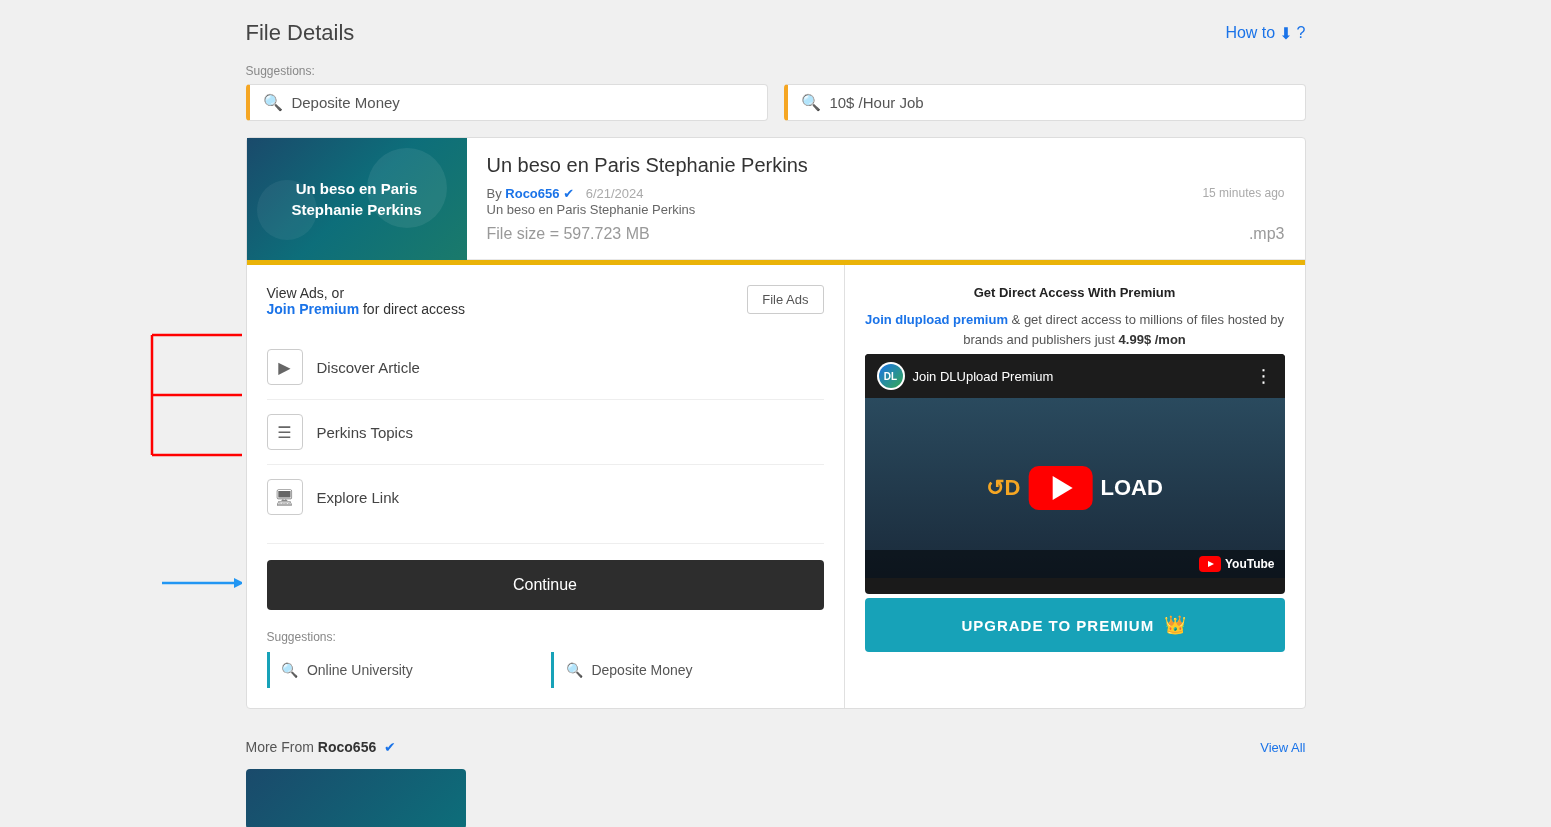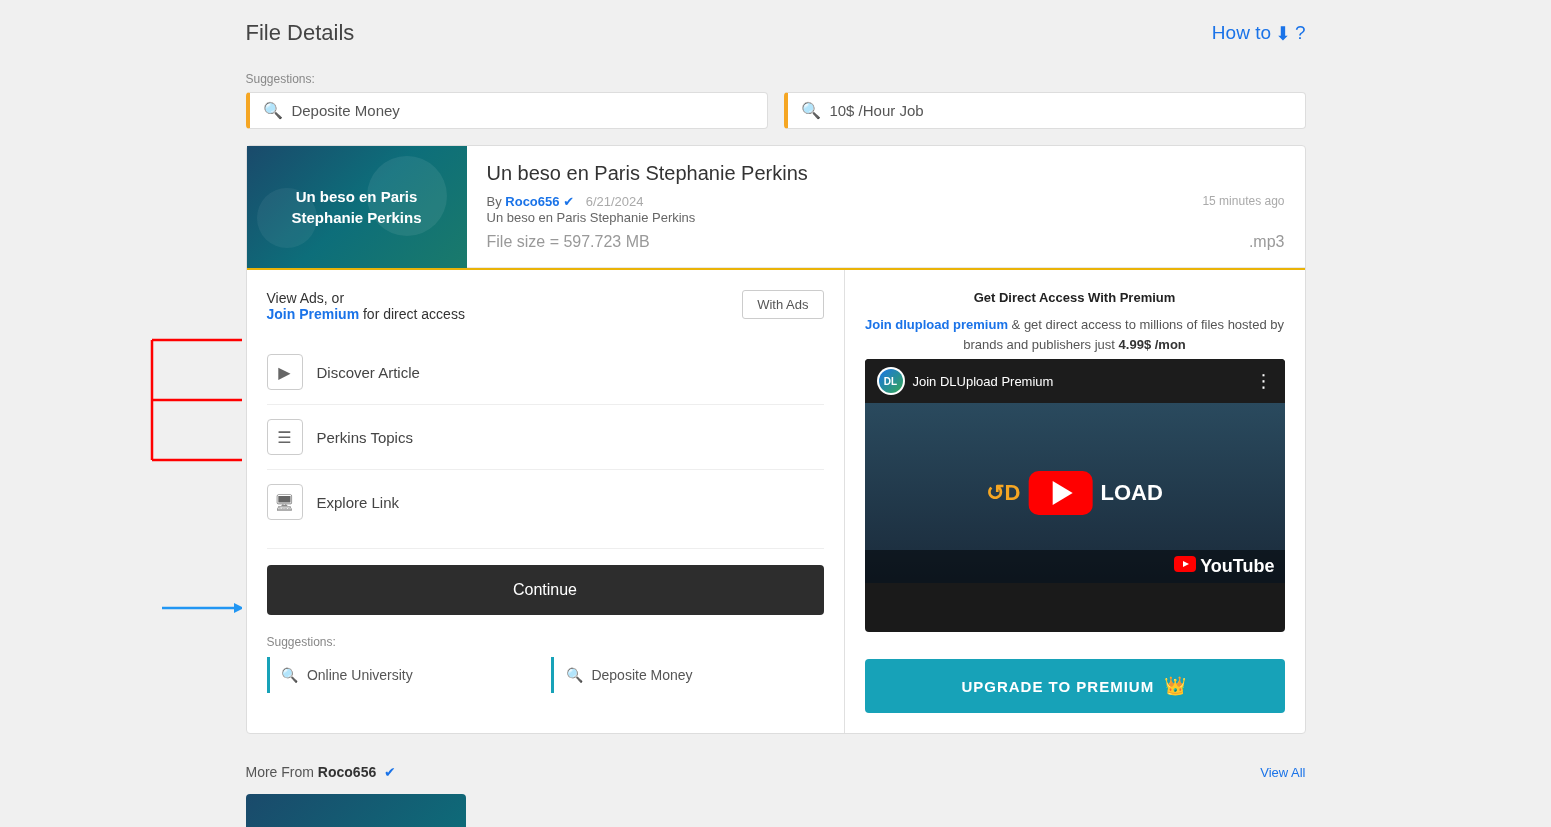--- a/index.html
+++ b/index.html
@@ -12,31 +12,31 @@
     }
     .page-wrapper {
       max-width: 1100px;
       margin: 0 auto;
       padding: 20px 20px;
     }
     .header-row {
       display: flex;
       justify-content: space-between;
       align-items: center;
-      margin-bottom: 26px;
+      margin-bottom: 18px;
     }
     .page-title {
       font-size: 22px;
       font-weight: 400;
       color: #444;
     }
     .how-to-link {
       color: #1a73e8;
       text-decoration: none;
-      font-size: 19px;
+      font-size: 16px;
       display: flex;
       align-items: center;
       gap: 4px;
     }
     .suggestions-label {
       font-size: 12px;
       color: #888;
       margin-bottom: 6px;
     }
     .suggestions-row {
@@ -149,21 +149,21 @@
       margin-bottom: 8px;
     }
     .file-size-row {
       display: flex;
       justify-content: space-between;
       font-size: 16px;
       color: #999;
     }
     .bottom-section {
       display: flex;
-      border-top: 2px solid #eab308;
+      border-top: 5px solid #eab308;
     }
     .left-panel {
       flex: 1;
       padding: 20px;
       border-right: 1px solid #e0e0e0;
       position: relative;
     }
     .right-panel {
       width: 460px;
       padding: 20px;
@@ -272,23 +272,23 @@
       font-weight: 600;
     }
     .price-text {
       font-weight: 700;
       color: #333;
     }
     .video-container {
       background: #1a1a1a;
       border-radius: 4px;
       overflow: hidden;
-      margin-bottom: 27px;
+      margin-bottom: 4px;
       position: relative;
-      height: 273px;
+      height: 240px;
     }
     .video-top-bar {
       display: flex;
       align-items: center;
       justify-content: space-between;
       padding: 8px 12px;
       background: #1c1c1c;
     }
     .video-top-left {
       display: flex;
@@ -372,24 +372,24 @@
       right: 0;
       left: 0;
       padding: 6px 10px;
       background: rgba(0,0,0,0.5);
       display: flex;
       justify-content: flex-end;
       align-items: center;
     }
     .youtube-logo {
       display: flex;
-      align-items: flex-start;
+      align-items: center;
       gap: 4px;
       color: #fff;
-      font-size: 18px;
+      font-size: 12px;
       font-weight: 700;
     }
     .yt-icon {
       width: 22px;
       height: 16px;
       background: #ff0000;
       border-radius: 4px;
       display: flex;
       align-items: center;
       justify-content: center;
@@ -519,21 +519,21 @@
           <line x1="0" y1="10" x2="72" y2="10" stroke="#2196F3" stroke-width="2.5"></line>
           <polygon points="72,5 82,10 72,15" fill="#2196F3"></polygon>
         </svg>
 
         <div class="view-ads-row">
           <div>
             <span>View Ads, or</span><br>
             <a class="join-premium-link">Join Premium</a>
             <span>for direct access</span>
           </div>
-          <button class="skip-ads-btn">With Ads</button>
+          <button class="skip-ads-btn">File Ads</button>
         </div>
 
         <div>
           <div class="menu-item">
             <div class="menu-icon">▶</div>
             <span>Discover Article</span>
           </div>
           <div class="menu-item">
             <div class="menu-icon">☰</div>
             <span>Perkins Topics</span>

